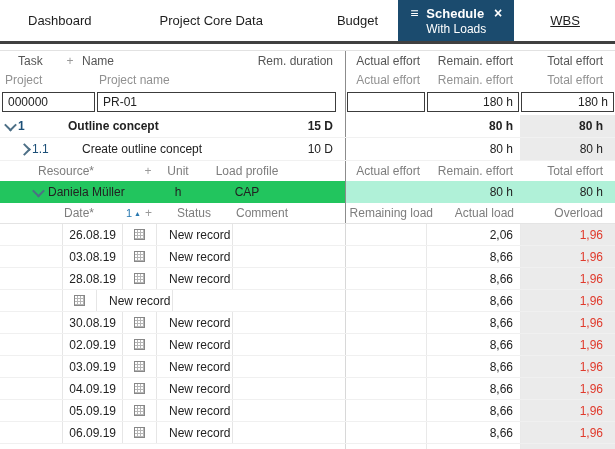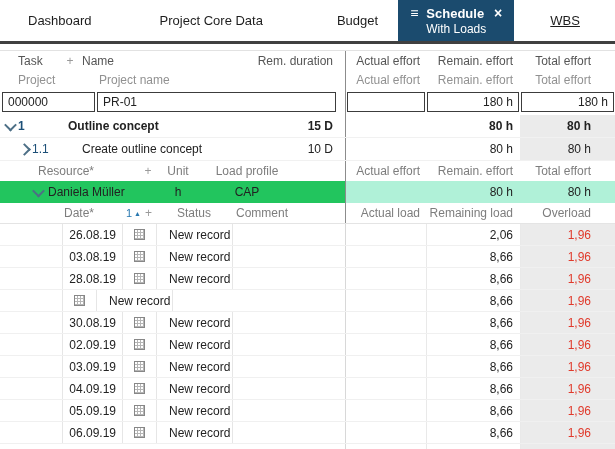--- a/index.html
+++ b/index.html
@@ -21,32 +21,32 @@
   .tab-active .sub{font-size:12px;font-weight:normal;margin-top:1px;}
   .gaprow{height:6px;}
   
   .row{display:flex;align-items:stretch;}
   .left{width:345px;display:flex;align-items:center;box-sizing:border-box;}
   .right{width:270px;display:flex;align-items:stretch;border-left:1px solid #8c8c8c;box-sizing:border-box;}
   .right.rlight{border-left-color:#d8d8d8;}
   .rc{box-sizing:border-box;display:flex;align-items:center;justify-content:flex-end;text-align:right;}
   .ae{width:80px;padding-right:6px;}
   .re{width:94px;padding-right:7px;}
-  .te{flex:1;padding-right:24px;}
+  .te{flex:1;padding-right:12px;}
   .gray{background:#ebebeb;}
   .red{color:#e03a2c;}
   .b{font-weight:bold;}
   
   .hdr{height:20px;color:#555;border-top:1px solid #e2e2e2;}
   .hdr2{height:18px;color:#919191;}
   .h-task{padding-left:18px;width:62px;box-sizing:border-box;}
   .h-plus{width:16px;color:#999;text-align:center;}
   .h-name{flex:1;padding-left:4px;}
   .h-dur{width:100px;text-align:right;padding-right:12px;box-sizing:border-box;}
-  .h-project{padding-left:18px;width:95px;box-sizing:border-box;}
+  .h-project{padding-left:5px;width:95px;box-sizing:border-box;}
   .h-pname{flex:1;padding-left:4px;}
   
   .inputrow{height:26px;}
   .inputrow .left{padding-left:2px;}
   .inp{border:1px solid #3c3c3c;height:20px;display:flex;align-items:center;padding:0 5px;box-sizing:border-box;background:#fff;}
   .inp-id{width:93px;margin-right:2px;}
   .inp-name{flex:1;margin-right:9px;}
   .np{padding:0 1px;align-items:center;}
   .np .inp{width:100%;justify-content:flex-end;}
   
@@ -241,22 +241,22 @@
     <div class="l-date">Date*</div>
     <div class="l-sort">
       <span class="sort-num">1</span>
       <span class="sort-arrow">▲</span>
       <span class="l-plus">+</span>
     </div>
     <div class="l-status">Status</div>
     <div class="l-comment">Comment</div>
   </div>
   <div class="right">
+    <div class="rc re">Remaining load</div>
     <div class="rc ae">Actual load</div>
-    <div class="rc re">Remaining load</div>
     <div class="rc te">Overload</div>
   </div>
 </div>
 
 <div class="row load-row">
   <div class="left">
     <div class="lcell lsp"></div>
     <div class="lcell ldate">26.08.19</div>
     <div class="lcell licon">
         <span class="cal"></span>

